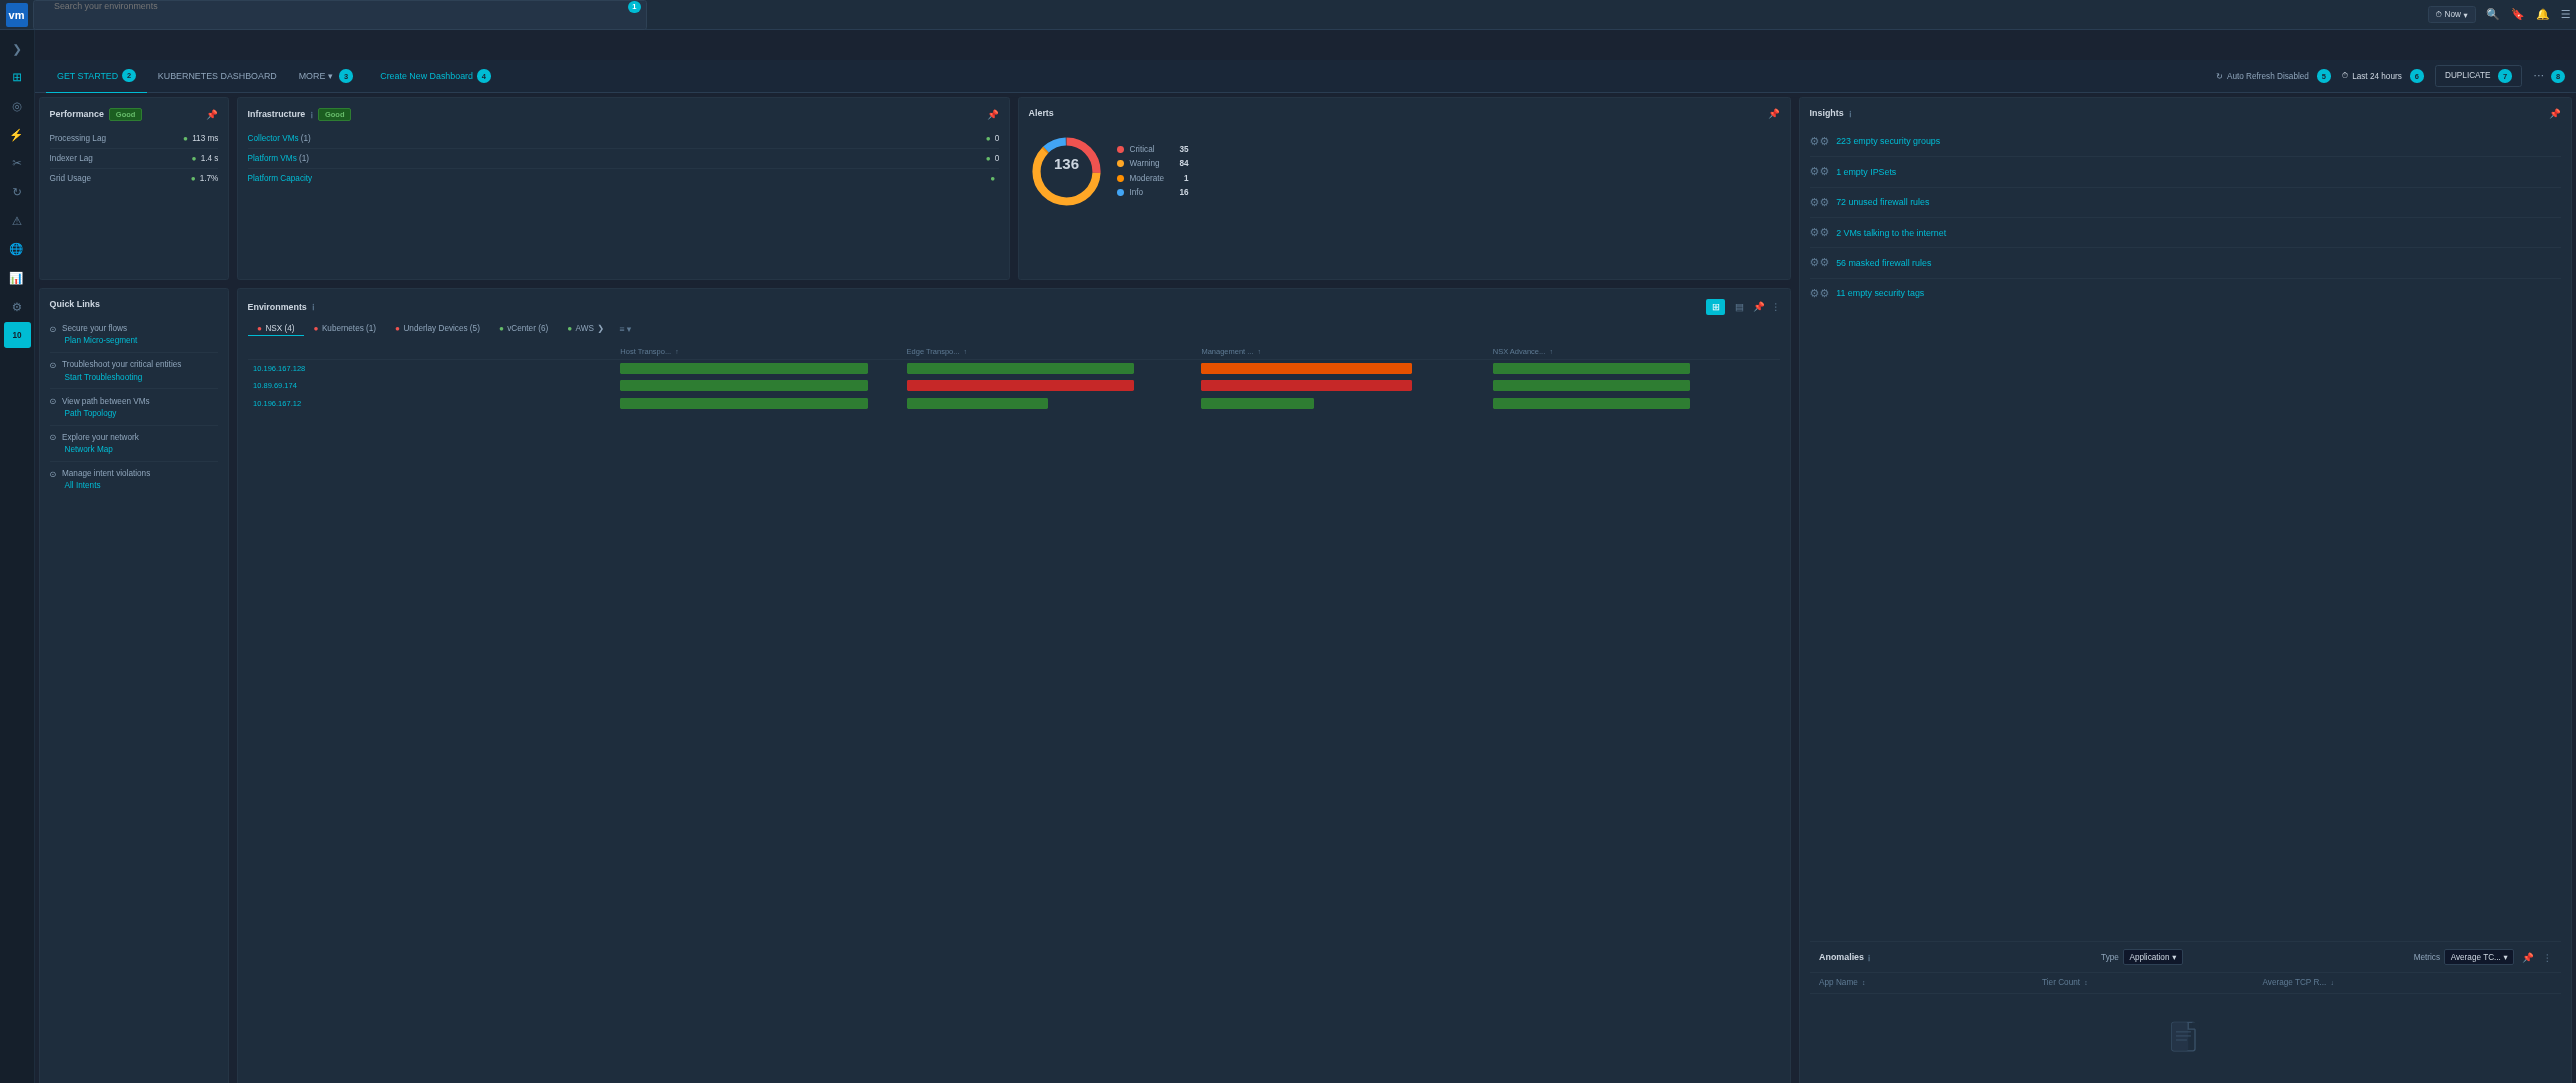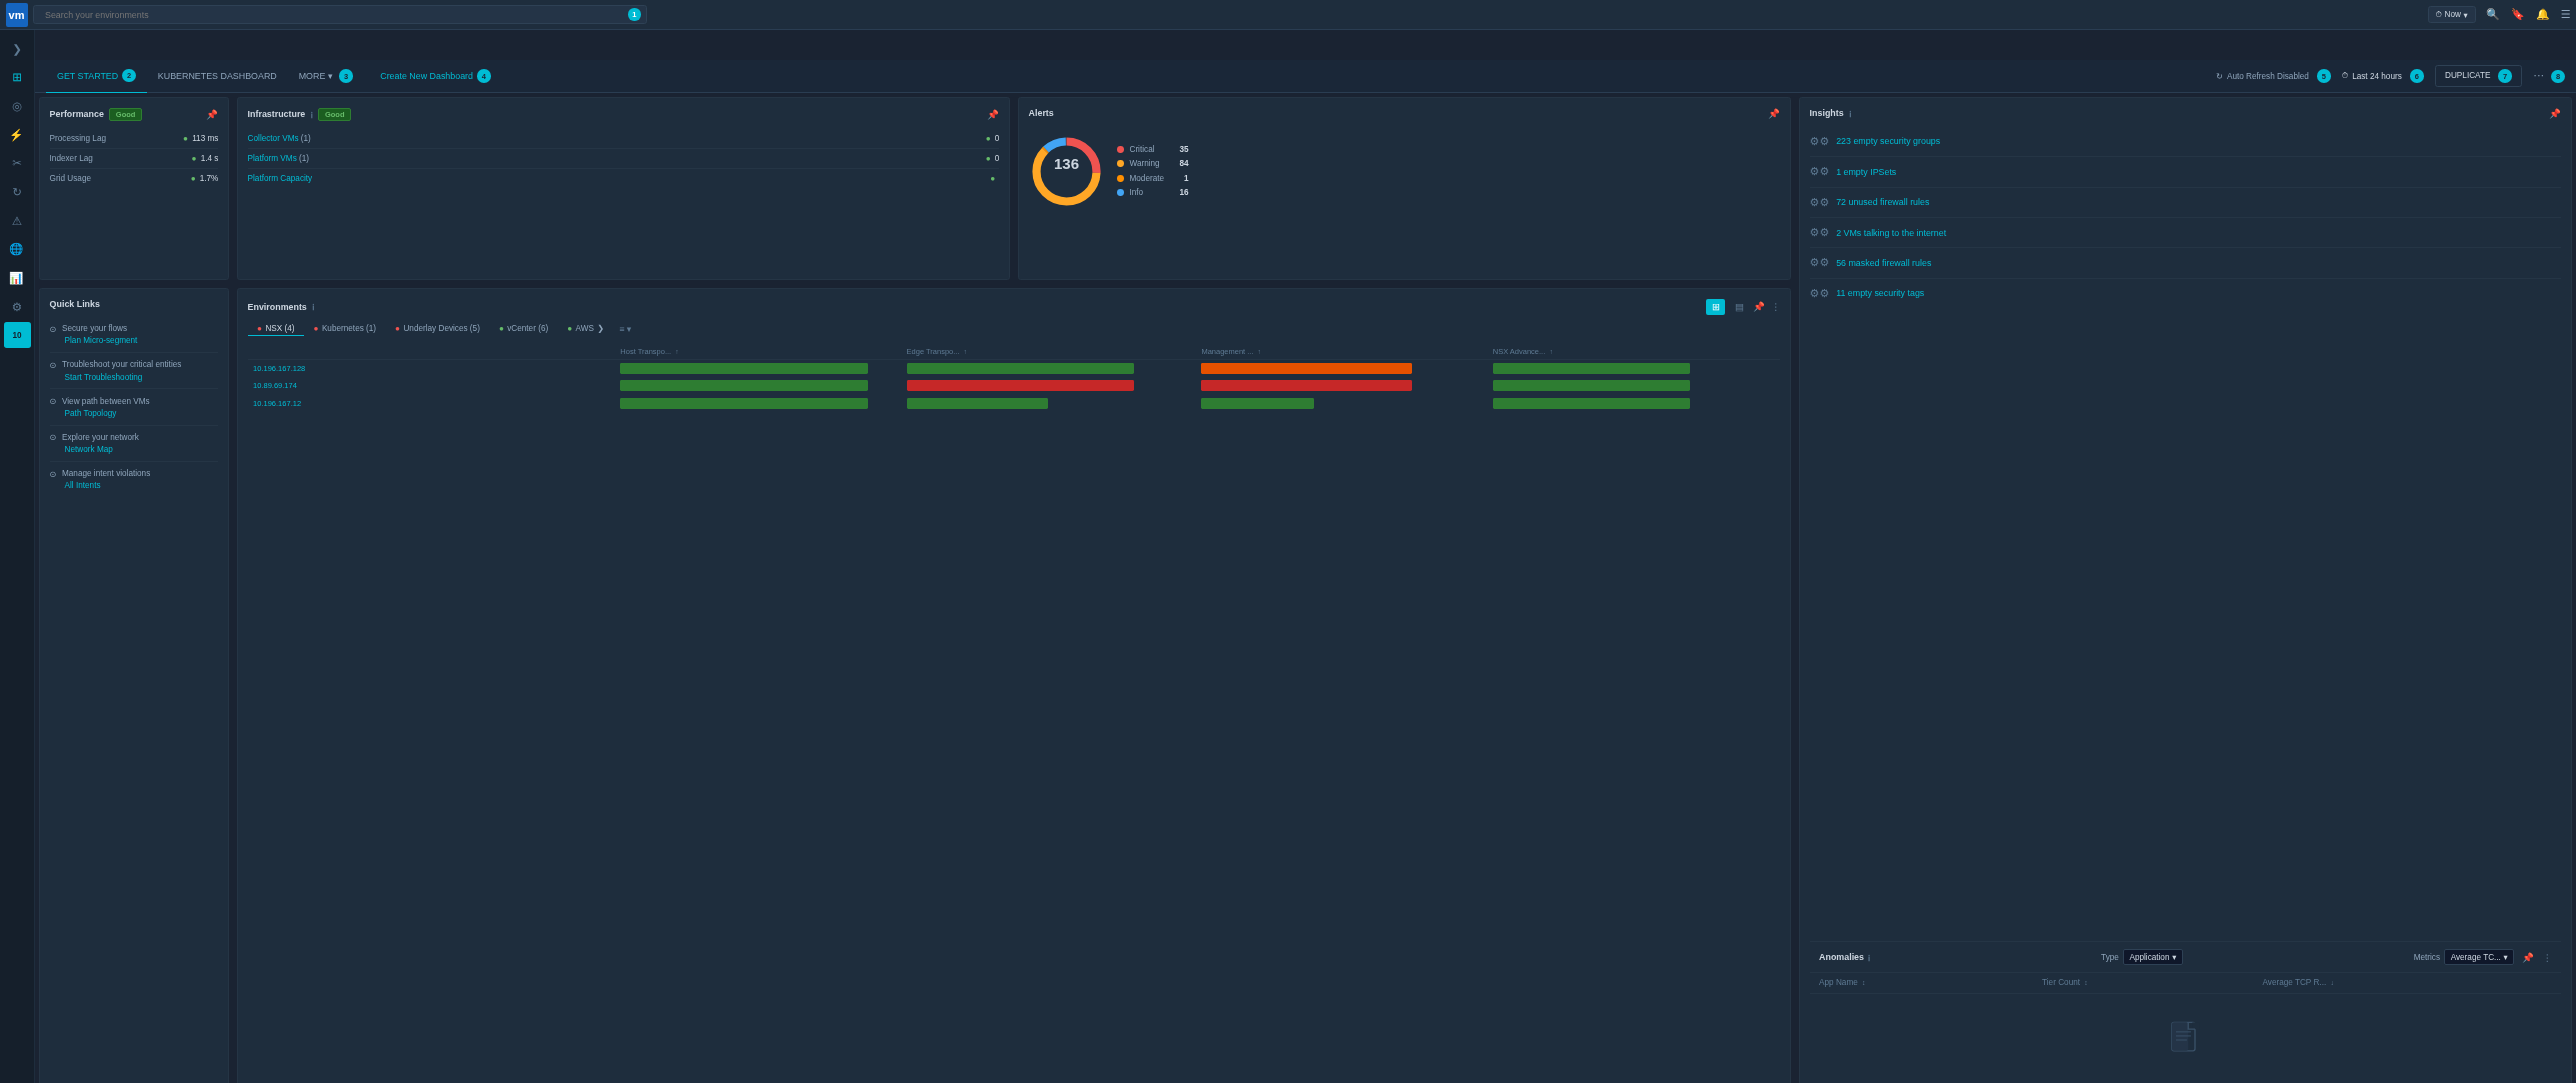--- a/index.html
+++ b/index.html
@@ -33,26 +33,26 @@
       justify-content: center;
       color: white;
       font-size: 11px;
       font-weight: bold;
       flex-shrink: 0;
     }
     .search-bar {
       flex: 1;
       max-width: 614px;
       display: flex;
-      align-items: center;
+      align-items: flex-start;
       background: #243447;
       border: 0.7px solid #2e4155;
       border-radius: 2.7px;
-      padding: 0 11px;
-      height: 19px;
+      padding: 0 20px;
+      height: 30px;
       position: relative;
     }
     .search-bar input {
       background: none;
       border: none;
       outline: none;
       color: #8fa5bb;
       font-size: 8.9px;
       width: 100%;
     }

